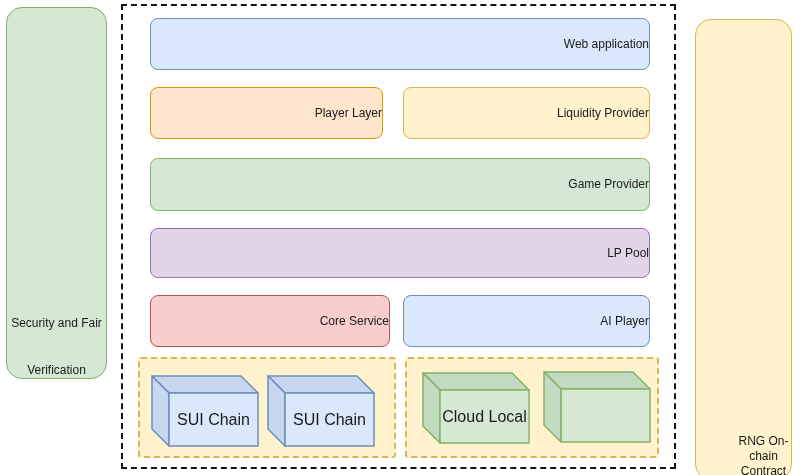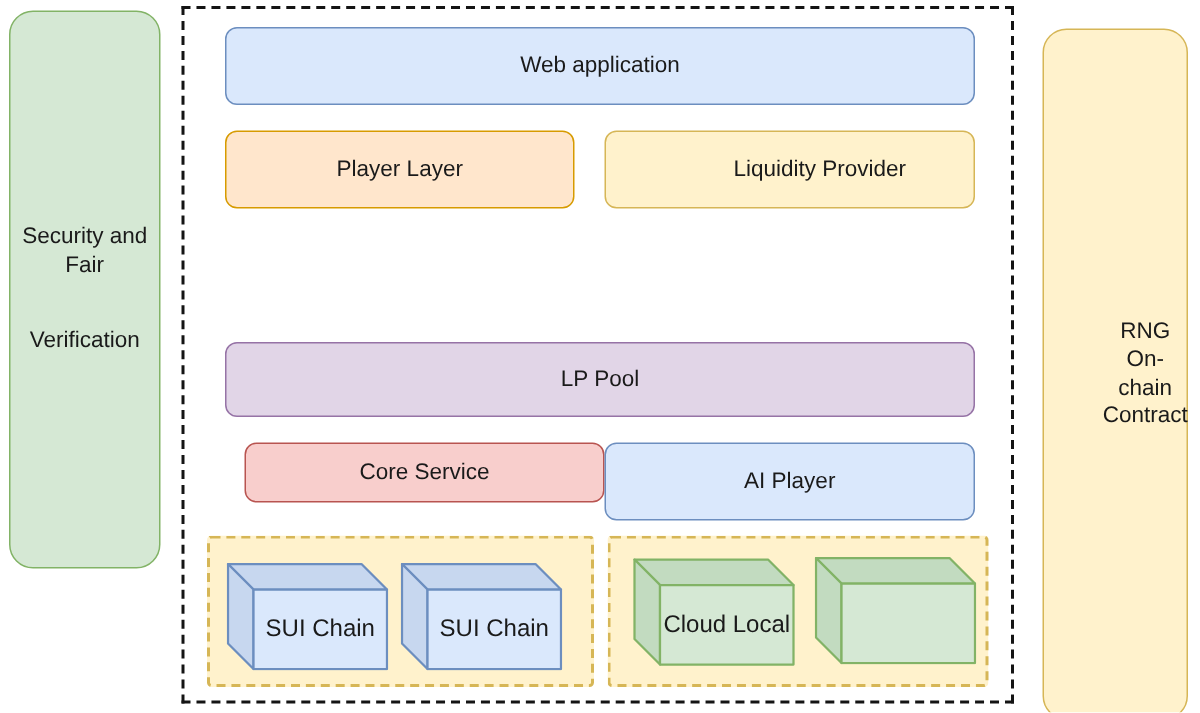--- a/index.html
+++ b/index.html
@@ -1,22 +1,22 @@
 <!DOCTYPE html>
 <html><head>
 <meta charset="utf-8">
 <style>
   html,body{margin:0;padding:0;background:#ffffff;}
   #stage{
     position:relative;width:800px;height:475px;background:#ffffff;overflow:hidden;
     font-family:"Liberation Sans", sans-serif;color:#1a1a1a;
   }
   .node{
-    position:absolute;box-sizing:border-box;display:flex;align-items:center;justify-content:center;
-    text-align:center;font-size:15px;line-height:1.25;
+    position:absolute;box-sizing:border-box;display:flex;align-items:center;justify-content:flex-end;
+    text-align:center;font-size:12px;line-height:1.25;
   }
   .rounded{border-radius:8px;border:1.5px solid;}
   .sidebar{border-radius:16px;border:1.5px solid;flex-direction:column;}
   .main-frame{
     position:absolute;left:121px;top:4px;width:555px;height:465px;box-sizing:border-box;
     border:2px dashed #141414;background:#ffffff;
   }
   .group{
     position:absolute;box-sizing:border-box;border:2px dashed #d6b656;background:#fff2cc;border-radius:3px;
   }
@@ -60,26 +60,29 @@
   </div>
 
   <div class="node rounded orange" style="left:150px;top:87px;width:233px;height:52px;">
     <span>Player Layer</span>
   </div>
 
   <div class="node rounded yellow" style="left:403px;top:87px;width:247px;height:52px;">
     <span>Liquidity Provider</span>
   </div>
 
+  <div class="node rounded green" style="left:150px;top:158px;width:500px;height:53px;">
+    <span>Game Provider</span>
+  </div>
 
   <div class="node rounded purple" style="left:150px;top:228px;width:500px;height:50px;">
     <span>LP Pool</span>
   </div>
 
-  <div class="node rounded red" style="left:163px;top:295px;width:240px;height:40px;">
+  <div class="node rounded red" style="left:150px;top:295px;width:240px;height:52px;">
     <span>Core Service</span>
   </div>
 
   <div class="node rounded blue" style="left:403px;top:295px;width:247px;height:52px;">
     <span>AI Player</span>
   </div>
 
   <div class="group" style="left:138px;top:357px;width:258px;height:101px;"></div>
 
   <div class="group" style="left:405px;top:357px;width:254px;height:101px;"></div>

